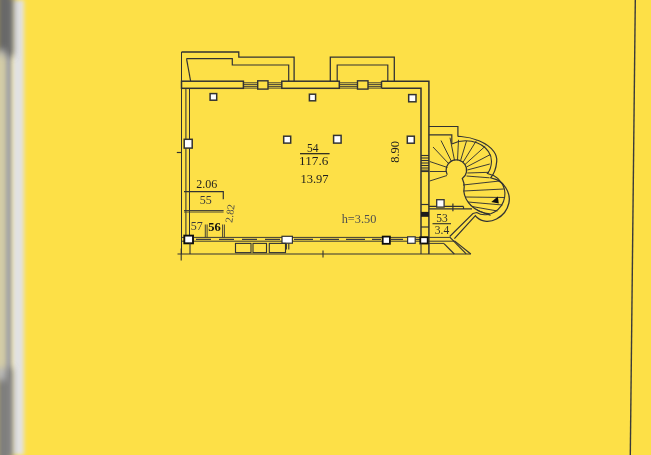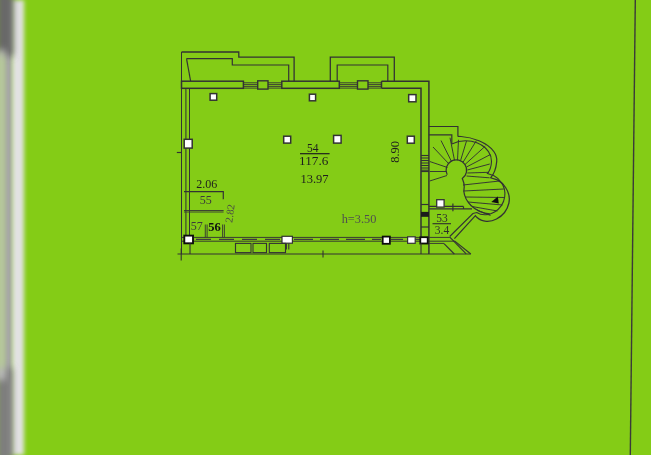--- a/index.html
+++ b/index.html
@@ -1,16 +1,16 @@
 <!DOCTYPE html>
 <html><head>
 <meta charset="utf-8">
 <style>
 html,body{margin:0;padding:0;background:#fff;}
-#page{position:relative;width:651px;height:455px;background:#84cc16;overflow:hidden;
+#page{position:relative;width:651px;height:455px;background:#fde047;overflow:hidden;
 font-family:"Liberation Serif",serif;}
 svg{position:absolute;top:0;left:0;}
 </style>
 </head>
 <body>
 <div id="page">
 <svg width="651" height="455" viewBox="0 0 651 455">
 <defs>
 <filter id="b2" x="-50%" y="-50%" width="200%" height="200%">
           <feGaussianBlur stdDeviation="2"></feGaussianBlur>

